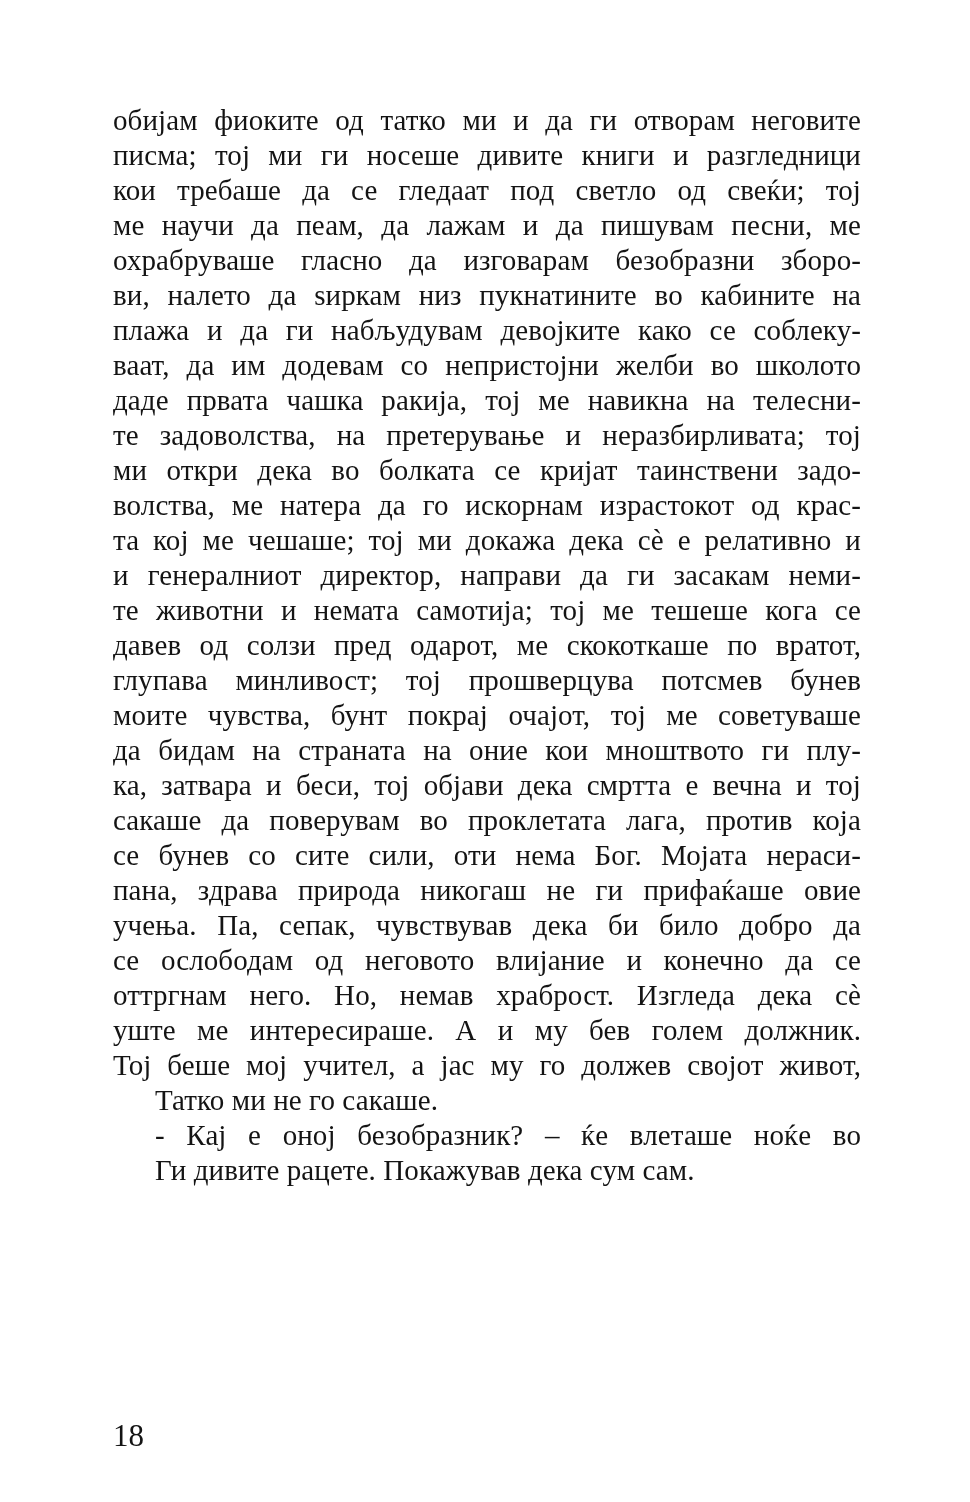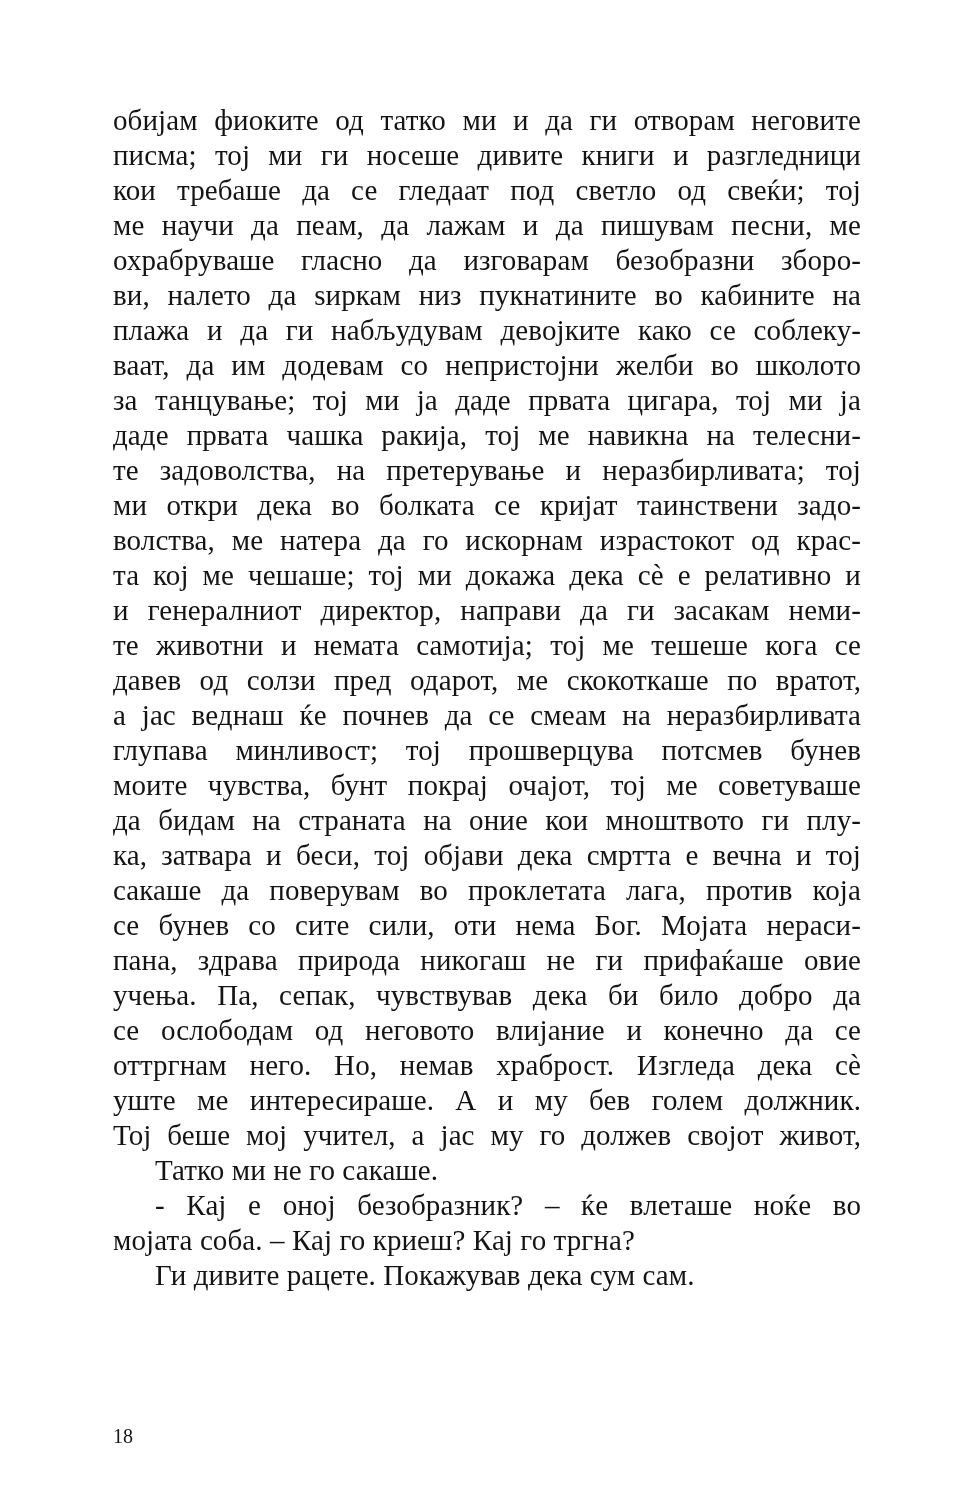--- a/index.html
+++ b/index.html
@@ -42,58 +42,55 @@
     text-align-last: justify;
   }
   .line.ind {
     text-indent: 42px;
     font-family: Liberation Serif, serif;
   }
   .page-number {
     position: absolute;
     left: 113px;
     top: 1416px;
-    font-size: 20px;
+    font-size: 31px;
     line-height: 40px;
   }
 </style>
 </head>
 <body>
 
 <div class="book-page">
   <div class="text-block">
       <div class="line j">обијам фиоките од татко ми и да ги отворам неговите</div>
       <div class="line j">писма; тој ми ги носеше дивите книги и разгледници</div>
       <div class="line j">кои требаше да се гледаат под светло од свеќи; тој</div>
       <div class="line j">ме научи да пеам, да лажам и да пишувам песни, ме</div>
       <div class="line j">охрабруваше гласно да изговарам безобразни зборо-</div>
       <div class="line j">ви, налето да ѕиркам низ пукнатините во кабините на</div>
       <div class="line j">плажа и да ги набљудувам девојките како се соблеку-</div>
       <div class="line j">ваат, да им додевам со непристојни желби во школото</div>
-      <div class="line j">за танцување; тој ми ја даде првата цигара, тој ми ја</div>
       <div class="line j">даде првата чашка ракија, тој ме навикна на телесни-</div>
       <div class="line j">те задоволства, на претерување и неразбирливата; тој</div>
       <div class="line j">ми откри дека во болката се кријат таинствени задо-</div>
       <div class="line j">волства, ме натера да го искорнам израстокот од крас-</div>
       <div class="line j">та кој ме чешаше; тој ми докажа дека сè е релативно и</div>
       <div class="line j">и генералниот директор, направи да ги засакам неми-</div>
       <div class="line j">те животни и немата самотија; тој ме тешеше кога се</div>
       <div class="line j">давев од солзи пред одарот, ме скокоткаше по вратот,</div>
-      <div class="line j">а јас веднаш ќе почнев да се смеам на неразбирливата</div>
       <div class="line j">глупава минливост; тој прошверцува потсмев бунев</div>
       <div class="line j">моите чувства, бунт покрај очајот, тој ме советуваше</div>
       <div class="line j">да бидам на страната на оние кои мноштвото ги плу-</div>
       <div class="line j">ка, затвара и беси, тој објави дека смртта е вечна и тој</div>
       <div class="line j">сакаше да поверувам во проклетата лага, против која</div>
       <div class="line j">се бунев со сите сили, оти нема Бог. Мојата нераси-</div>
       <div class="line j">пана, здрава природа никогаш не ги прифаќаше овие</div>
       <div class="line j">учења. Па, сепак, чувствував дека би било добро да</div>
       <div class="line j">се ослободам од неговото влијание и конечно да се</div>
       <div class="line j">оттргнам него. Но, немав храброст. Изгледа дека сè</div>
       <div class="line j">уште ме интересираше. А и му бев голем должник.</div>
       <div class="line j">Тој беше мој учител, а јас му го должев својот живот,</div>
       <div class="line ind">Татко ми не го сакаше.</div>
       <div class="line j ind">- Кај е оној безобразник? – ќе влеташе ноќе во</div>
-      <div class="line">мојата соба. – Кај го криеш? Кај го тргна?</div>
       <div class="line ind">Ги дивите рацете. Покажував дека сум сам.</div>
     </div>
   <div class="page-number">18</div>
 </div>
 
 </body></html>

